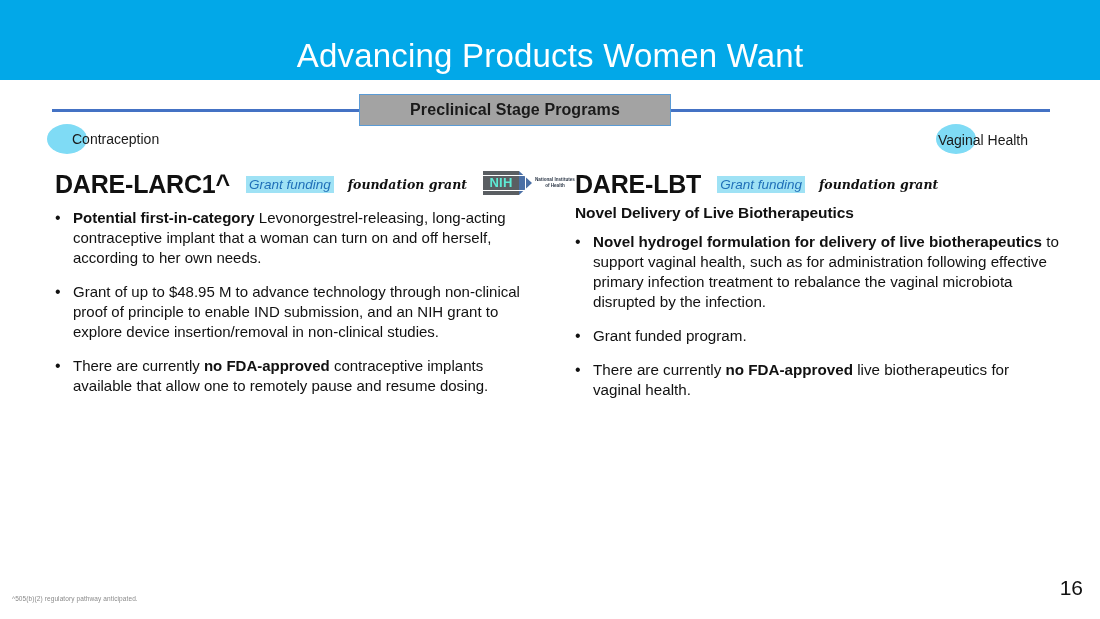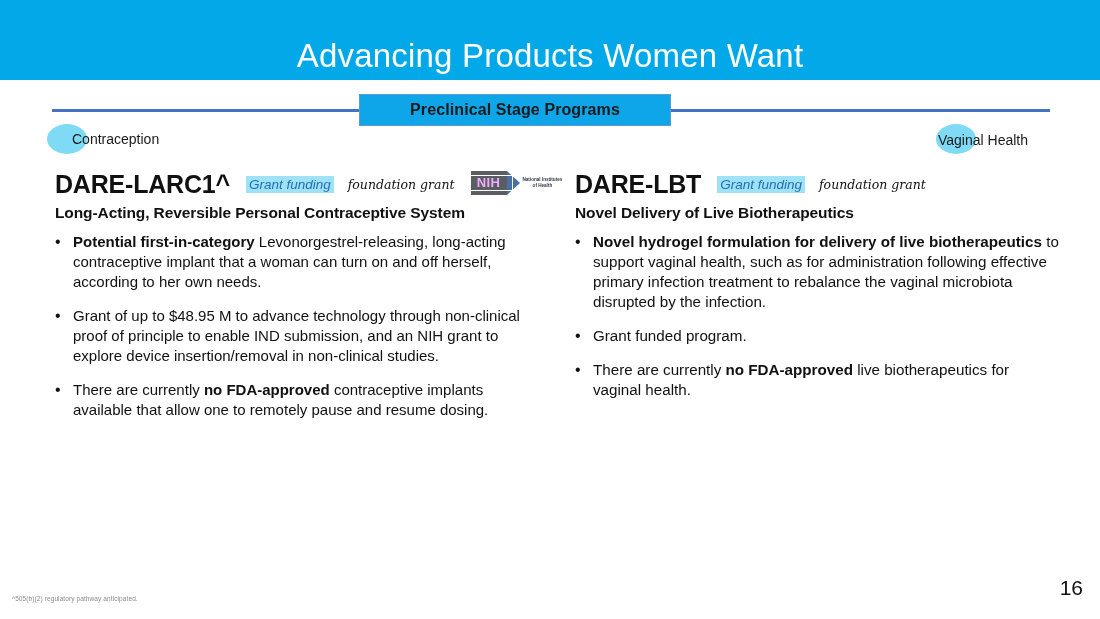--- a/index.html
+++ b/index.html
@@ -47,21 +47,21 @@
     width: 998px;
     height: 3px;
     background: #4472C4;
   }
   .section-box {
     position: absolute;
     left: 359px;
     top: 94px;
     width: 312px;
     height: 32px;
-    background: #0ea5e9;
+    background: #a3a3a3;
     border: 1px solid #5B9BD5;
     box-sizing: border-box;
     display: flex;
     align-items: center;
     justify-content: center;
   }
   .section-box-label {
     font-size: 16px;
     font-weight: bold;
     color: #1a1a1a;
@@ -118,21 +118,21 @@
     color: #1F6FB8;
     background: #9FE2F5;
     padding: 0 3px;
     margin-left: 16px;
     line-height: 17px;
     white-space: nowrap;
   }
   .foundation-tag {
     font-size: 12.5px;
     font-style: italic;
-    font-weight: normal;
+    font-weight: bold;
     color: #111111;
     margin-left: 14px;
     white-space: nowrap;
     font-family: "DejaVu Serif", serif;
   }
 
   
   .nih-logo {
     display: inline-flex;
     align-items: center;
@@ -142,21 +142,21 @@
   .nih-mark {
     position: relative;
     width: 36px;
     height: 24px;
     background: #5A5E62;
     display: flex;
     align-items: center;
     justify-content: center;
   }
   .nih-mark-text {
-    color: #f0abfc;
+    color: #5eead4;
     font-size: 13px;
     font-weight: bold;
     letter-spacing: 0.3px;
     border: 1px solid #ffffff;
     padding: 0px 12px;
     line-height: 14px;
   }
   .nih-chevron {
     width: 0; height: 0;
     border-top: 12px solid transparent;
@@ -251,21 +251,20 @@
       <span class="nih-mark">
         <span class="nih-mark-text">NIH</span>
       </span>
       <span class="nih-chevron"></span>
       <span class="nih-words">
         <span>National Institutes</span><br>
         <span>of Health</span>
       </span>
     </span>
   </div>
-  <div class="prog-sub">Long-Acting, Reversible Personal Contraceptive System</div>
   <div class="bullets">
       <div class="bullet">
         <span class="bullet-dot">•</span>
         <span class="bullet-text"><b>Potential first-in-category</b><span> Levonorgestrel-releasing, long-acting contraceptive implant that a woman can turn on and off herself, according to her own needs.</span></span>
       </div>
       <div class="bullet">
         <span class="bullet-dot">•</span>
         <span class="bullet-text"><span>Grant of up to $48.95 M to advance technology through non-clinical proof of principle to enable IND submission, and an NIH grant to explore device insertion/removal in non-clinical studies.</span></span>
       </div>
       <div class="bullet">

